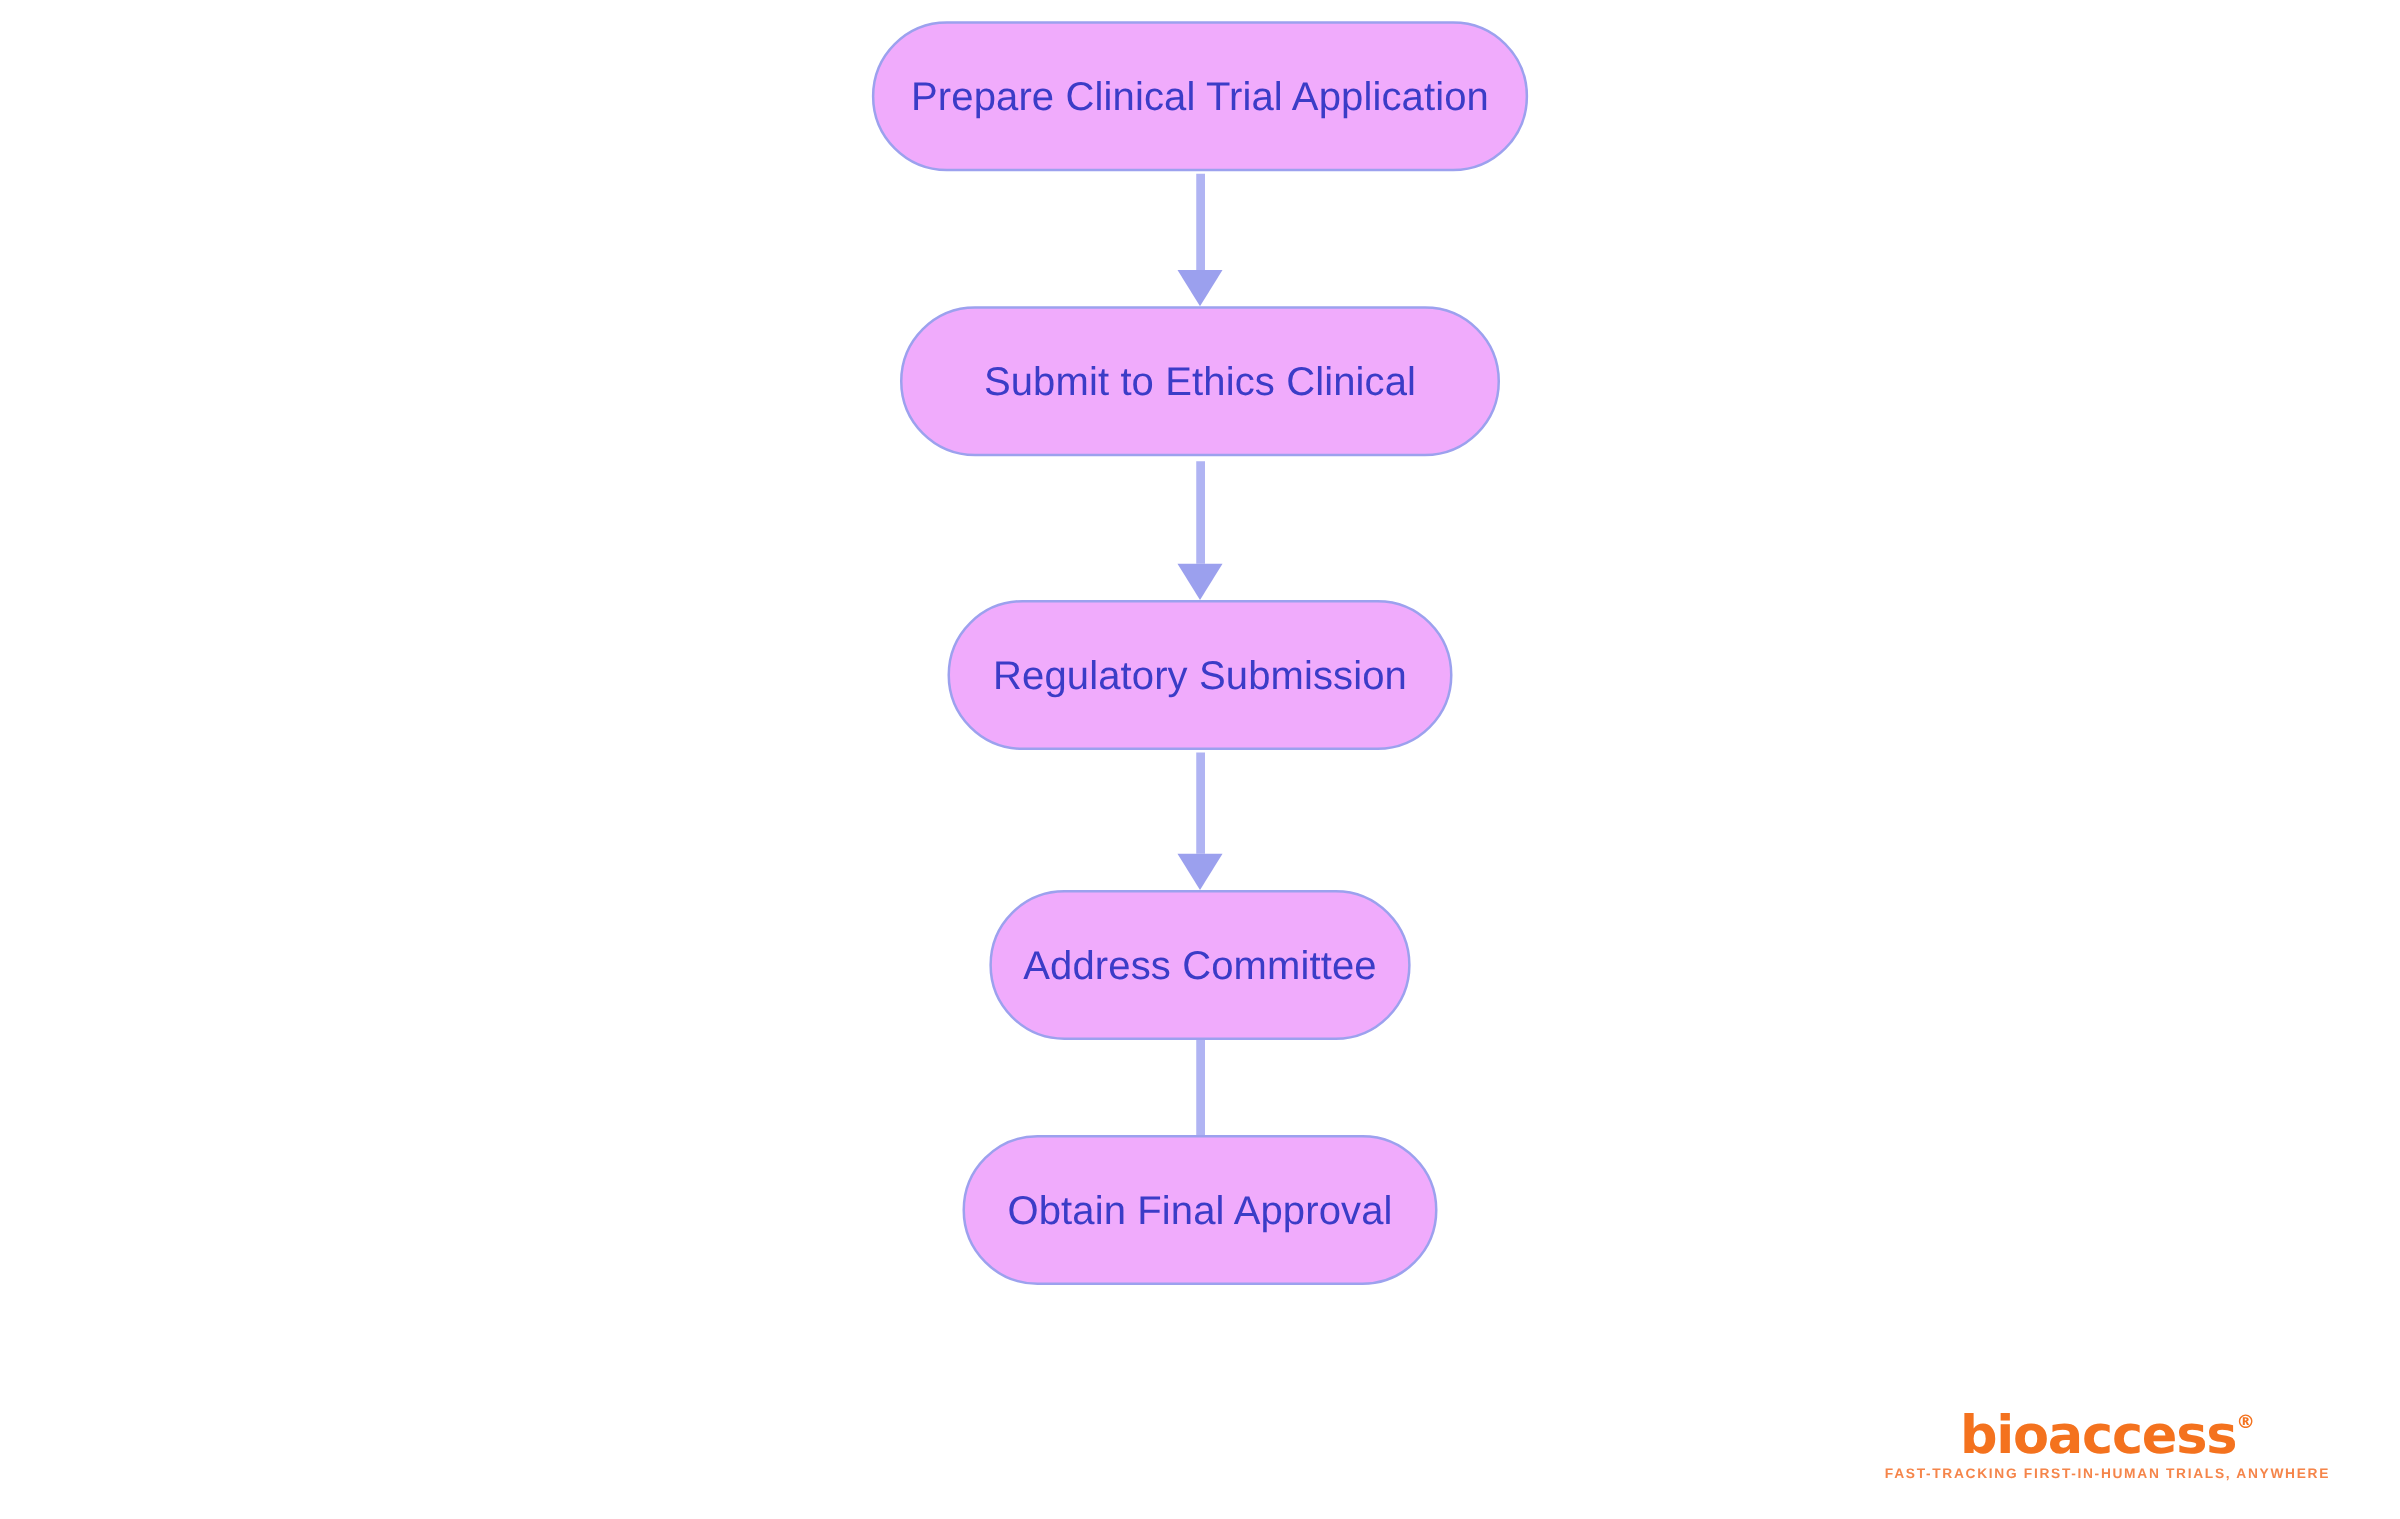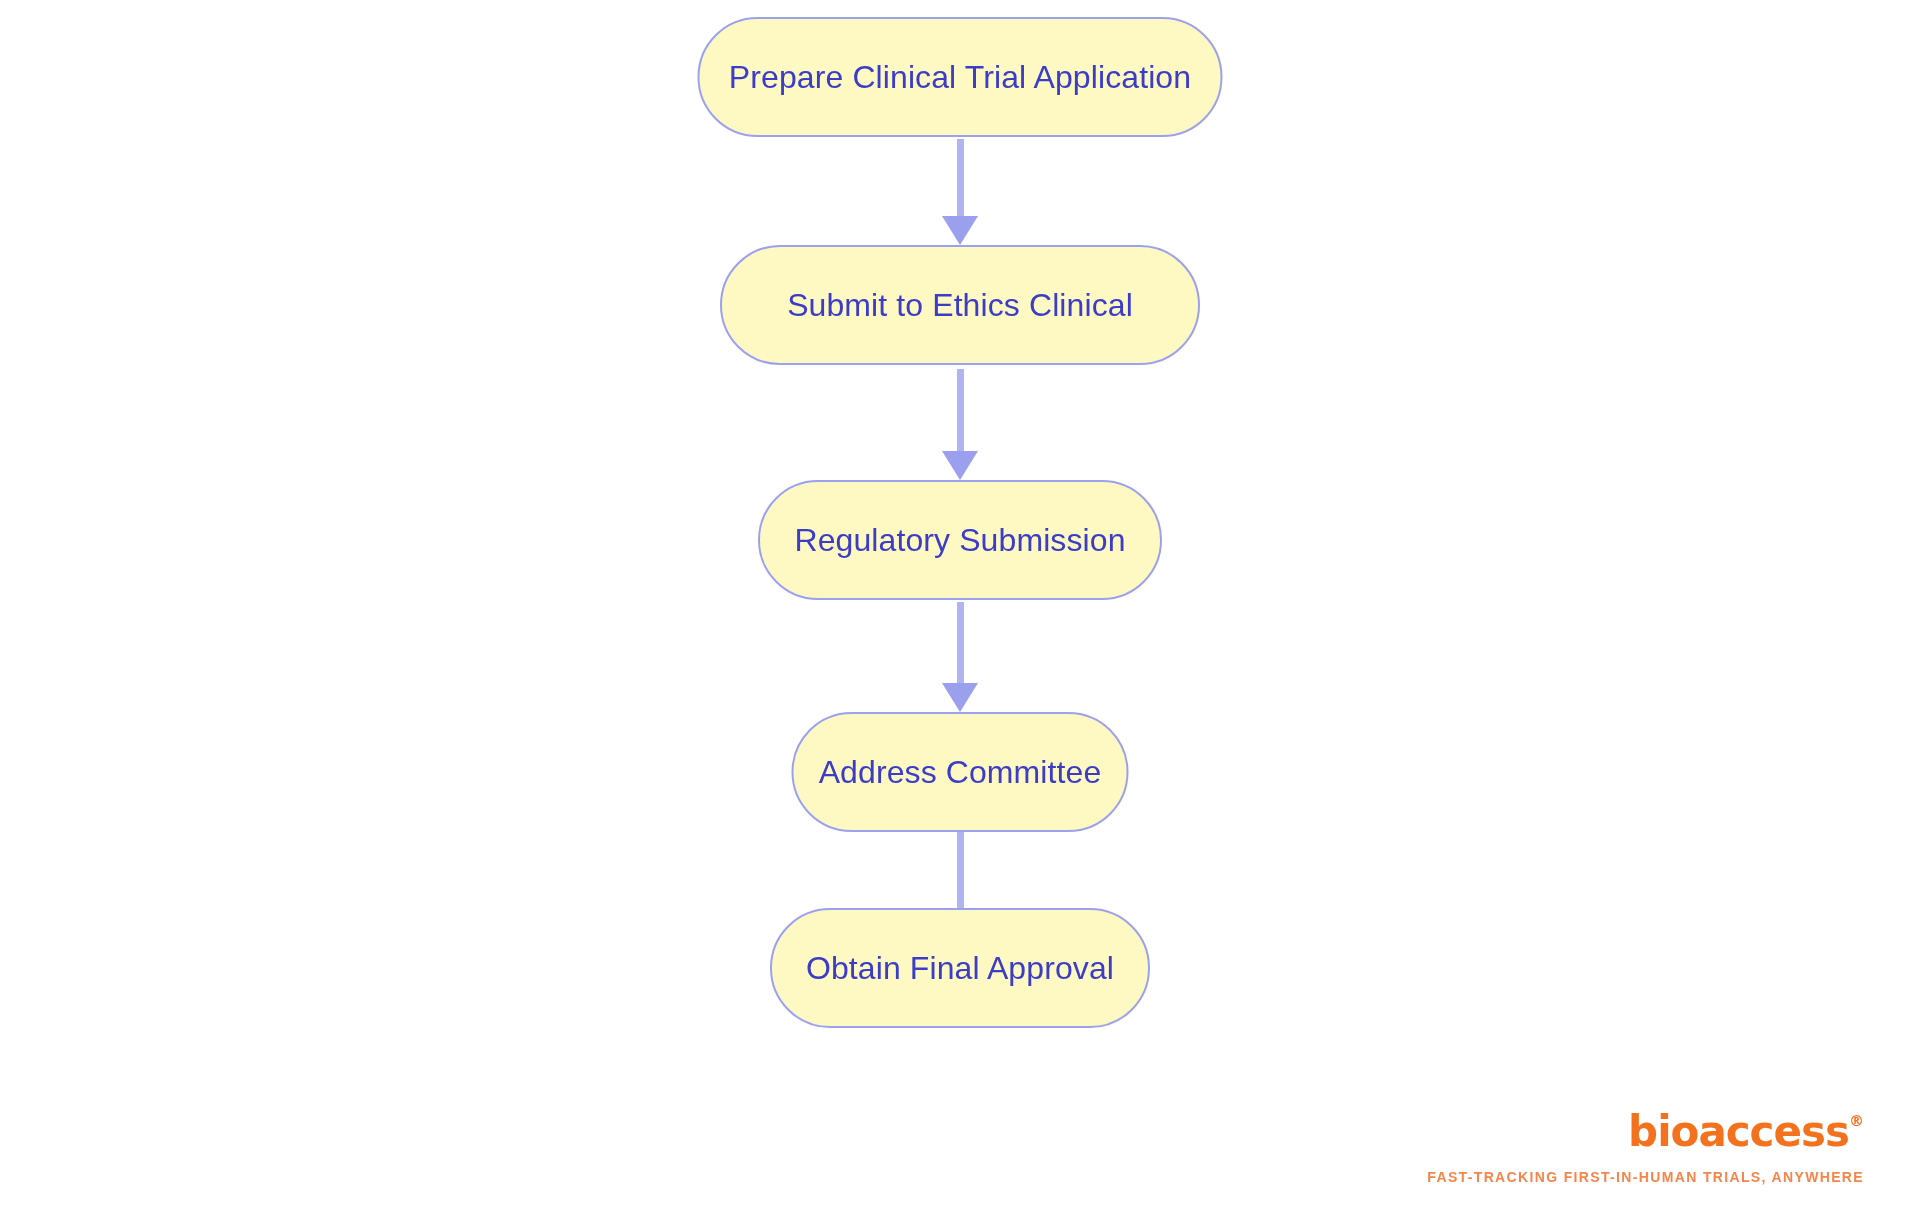--- a/index.html
+++ b/index.html
@@ -7,21 +7,21 @@
   body {
     width: 1920px; height: 1215px;
     position: relative; overflow: hidden;
     font-family: "Liberation Sans", sans-serif;
   }
   .canvas { position: absolute; inset: 0; }
 
   .node {
     position: absolute; left: 50%; transform: translateX(-50%);
     height: 120px; border-radius: 62px;
-    background: #fef9c3; border: 2px solid #9ca1ee;
+    background: #f0abfc; border: 2px solid #9ca1ee;
     display: flex; align-items: center; justify-content: center;
     color: #3b3cc7; font-size: 32px; letter-spacing: 0.1px;
     white-space: nowrap;
   }
   .node-1 { top: 17px;  width: 525px; }
   .node-2 { top: 245px; width: 480px; }
   .node-3 { top: 480px; width: 404px; }
   .node-4 { top: 712px; width: 337px; }
   .node-5 { top: 908px; width: 380px; }
 
@@ -34,28 +34,28 @@
     width: 0; height: 0;
     border-left: 18px solid transparent;
     border-right: 18px solid transparent;
     border-top: 29px solid #9ba0ee;
   }
   .arrow-1 { top: 139px; } .arrow-1 .line { height: 77px; }
   .arrow-2 { top: 369px; } .arrow-2 .line { height: 82px; }
   .arrow-3 { top: 602px; } .arrow-3 .line { height: 81px; }
   .arrow-4 { top: 832px; } .arrow-4 .line { height: 81px; }
 
-  .logo { position: absolute; right: 56px; bottom: 30px; color: #f4721e; text-align: right; }
+  .logo { position: absolute; right: 56px; bottom: 30px; color: #f4721e; text-align: center; }
   .logo .word {
     font-family: "DejaVu Sans", sans-serif;
     font-weight: bold; font-size: 42px; line-height: 1; letter-spacing: -1px;
   }
   .logo .reg { font-size: 15px; vertical-align: 20px; letter-spacing: 0; }
   .logo .tagline {
-    margin-top: 16px; font-size: 14px; font-weight: bold;
+    margin-top: 4px; font-size: 11px; font-weight: bold;
     letter-spacing: 1.35px; color: #f5854a; white-space: nowrap;
   }
 </style>
 </head>
 <body>
 
 <div class="canvas">
 
   <div class="node node-1">
     <span>Prepare Clinical Trial Application</span>

